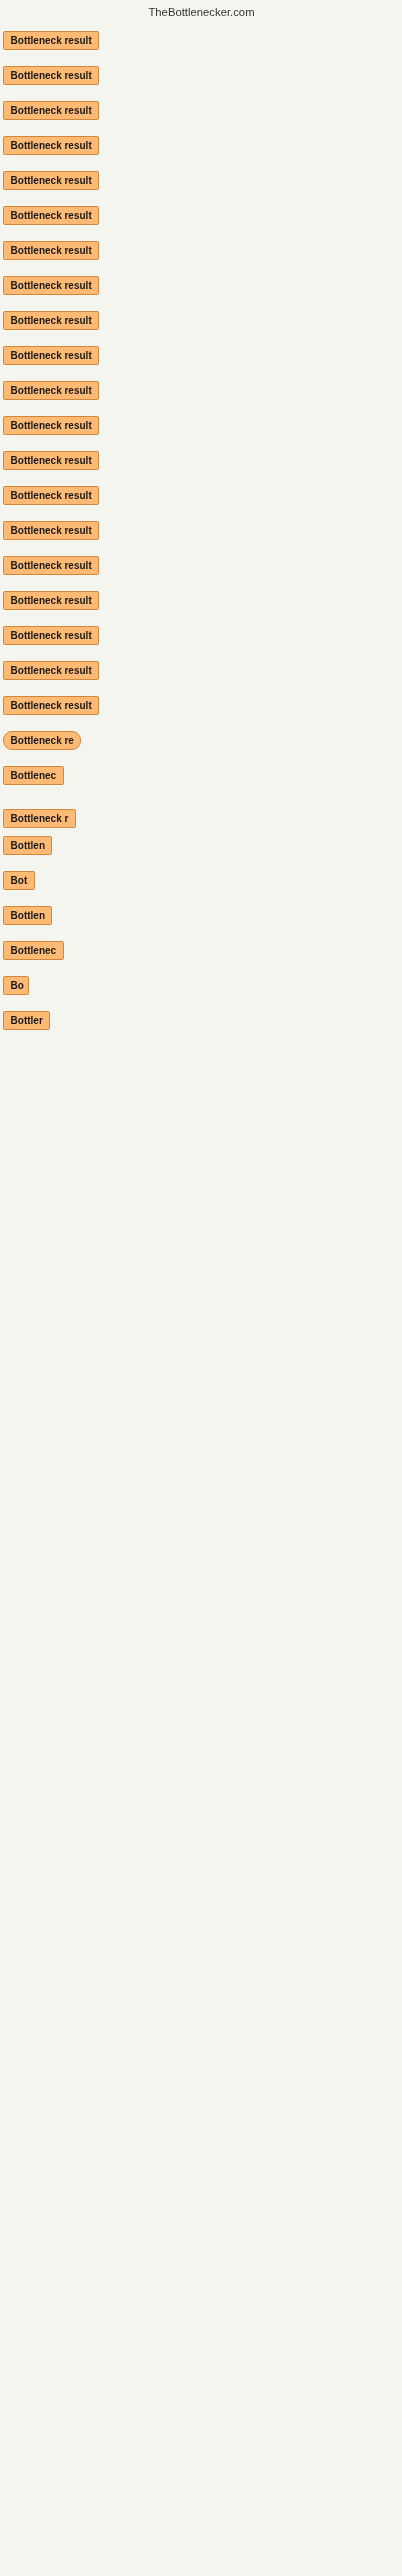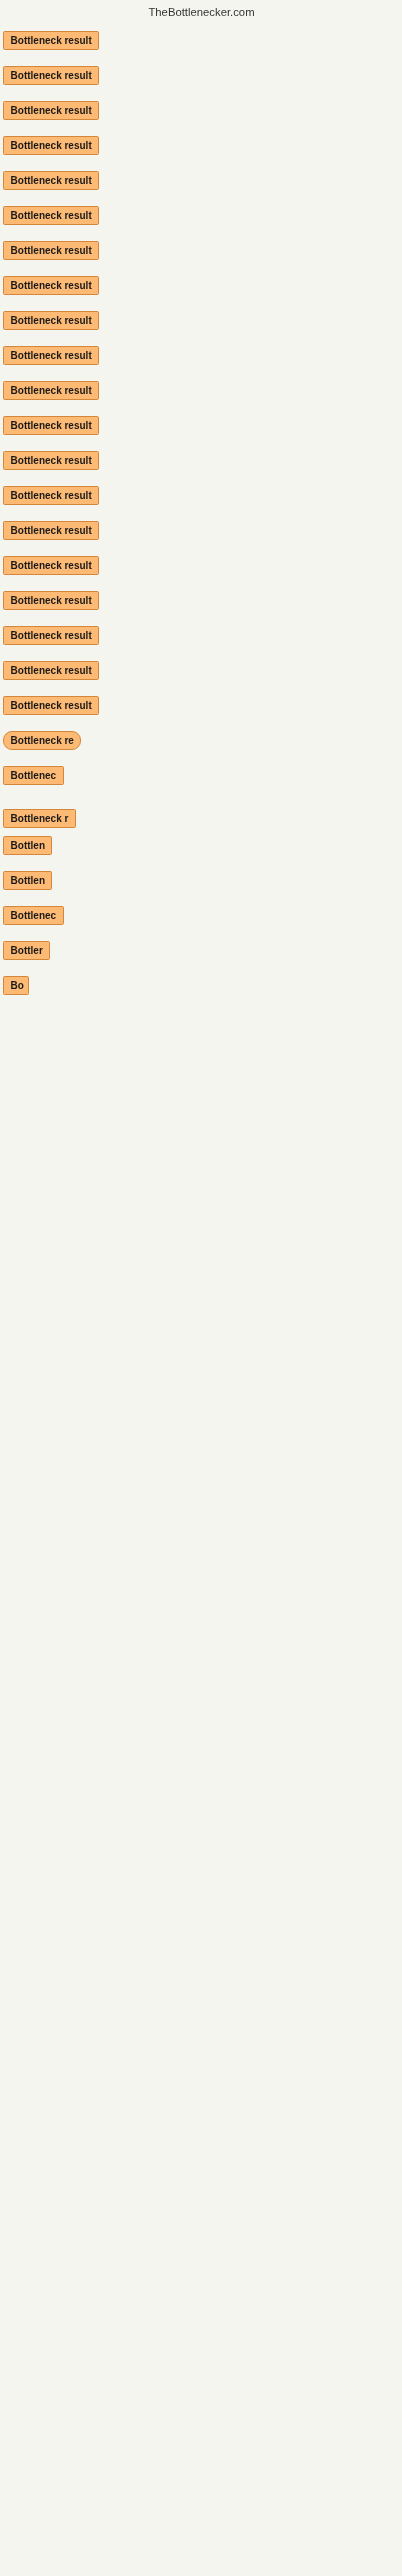--- a/index.html
+++ b/index.html
@@ -112,26 +112,29 @@
       <div class="row" style="height: 35px; display: flex; align-items: center;">
         <div class="bottleneck-badge" style="max-width: 72px; overflow: hidden;">Bottlenec</div>
       </div>
       <div class="row" style="height: 35px; display: flex; align-items: center;">
         <div class="bottleneck-badge" style="max-width: 81px; overflow: hidden; margin-top: 16px;">Bottleneck r</div>
       </div>
       <div class="row" style="height: 35px; display: flex; align-items: center;">
         <div class="bottleneck-badge" style="max-width: 60px; overflow: hidden;">Bottlen</div>
       </div>
       <div class="row" style="height: 35px; display: flex; align-items: center;">
+        <div class="bottleneck-badge" style="max-width: 34px; overflow: hidden;">Bot</div>
+      </div>
+      <div class="row" style="height: 35px; display: flex; align-items: center;">
         <div class="bottleneck-badge" style="max-width: 60px; overflow: hidden;">Bottlen</div>
       </div>
       <div class="row" style="height: 35px; display: flex; align-items: center;">
         <div class="bottleneck-badge" style="max-width: 71px; overflow: hidden;">Bottlenec</div>
       </div>
       <div class="row" style="height: 35px; display: flex; align-items: center;">
-        <div class="bottleneck-badge" style="max-width: 50px; overflow: hidden;">Bottler</div>
+        <div class="bottleneck-badge" style="max-width: 26px; overflow: hidden;">Bo</div>
       </div>
       <div class="row" style="height: 35px; display: flex; align-items: center;">
-        <div class="bottleneck-badge" style="max-width: 26px; overflow: hidden;">Bo</div>
+        <div class="bottleneck-badge" style="max-width: 50px; overflow: hidden;">Bottler</div>
       </div>
     </div>
 </div>
 
 
 </body></html>

